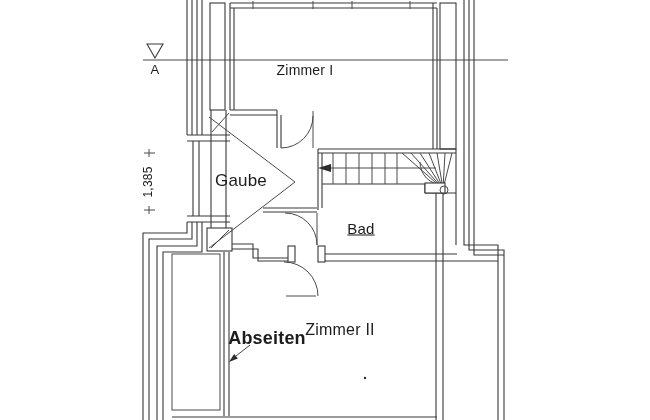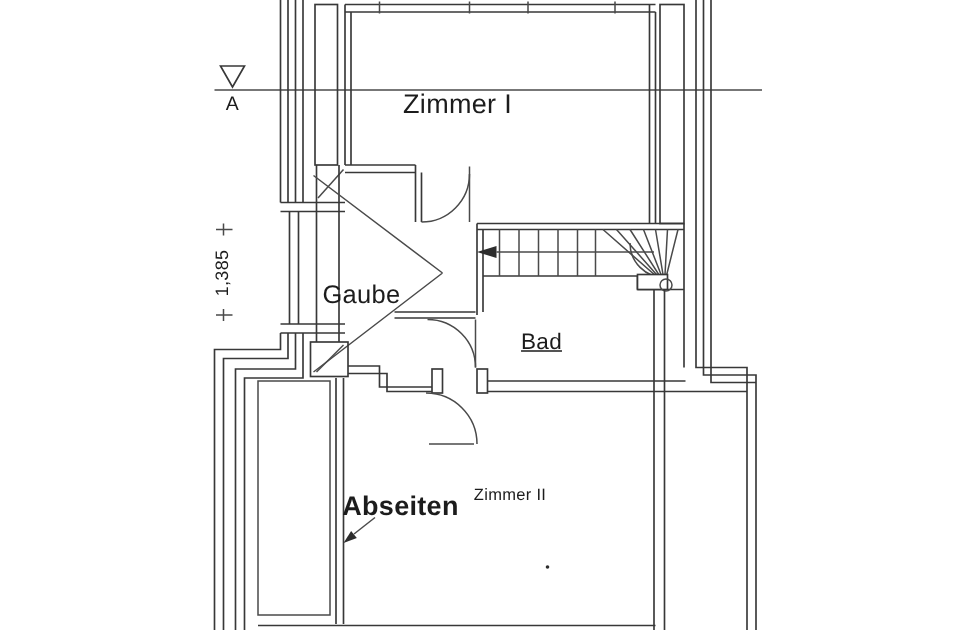--- a/index.html
+++ b/index.html
@@ -120,21 +120,21 @@
       <path class="w" d="M172,417 H437"></path>
       <circle class="fillDark" cx="365" cy="378" r="1.2"></circle>
     </g>
 
     <g>
       <path class="thin" d="M250,345 L236,356"></path>
       <polygon class="fillDark" points="229,362 234.1,354 237.9,358.6"></polygon>
     </g>
   </svg>
 
-  <div class="lbl" style="left:305px;top:70px;font-size:18px;">Zimmer I</div>
-  <div class="lbl" style="left:241px;top:181px;font-size:17px;margin-top:16px;">Gaube</div>
+  <div class="lbl" style="left:305px;top:70px;font-size:14px;">Zimmer I</div>
+  <div class="lbl" style="left:241px;top:181px;font-size:17px;">Gaube</div>
   <div class="lbl" style="left:361px;top:228px;font-size:15px;text-decoration:underline;">Bad</div>
-  <div class="lbl" style="left:340px;top:330px;font-size:11px;">Zimmer II</div>
+  <div class="lbl" style="left:340px;top:330px;font-size:16px;">Zimmer II</div>
   <div class="lbl" style="left:267px;top:338px;font-size:18px;font-weight:bold;">Abseiten</div>
   <div class="lbl" style="left:155px;top:69px;font-size:13px;">A</div>
   <div class="lbl rot" style="left:148px;top:182px;font-size:12px;">1,385</div>
 
 </div>
 
 </body></html>

